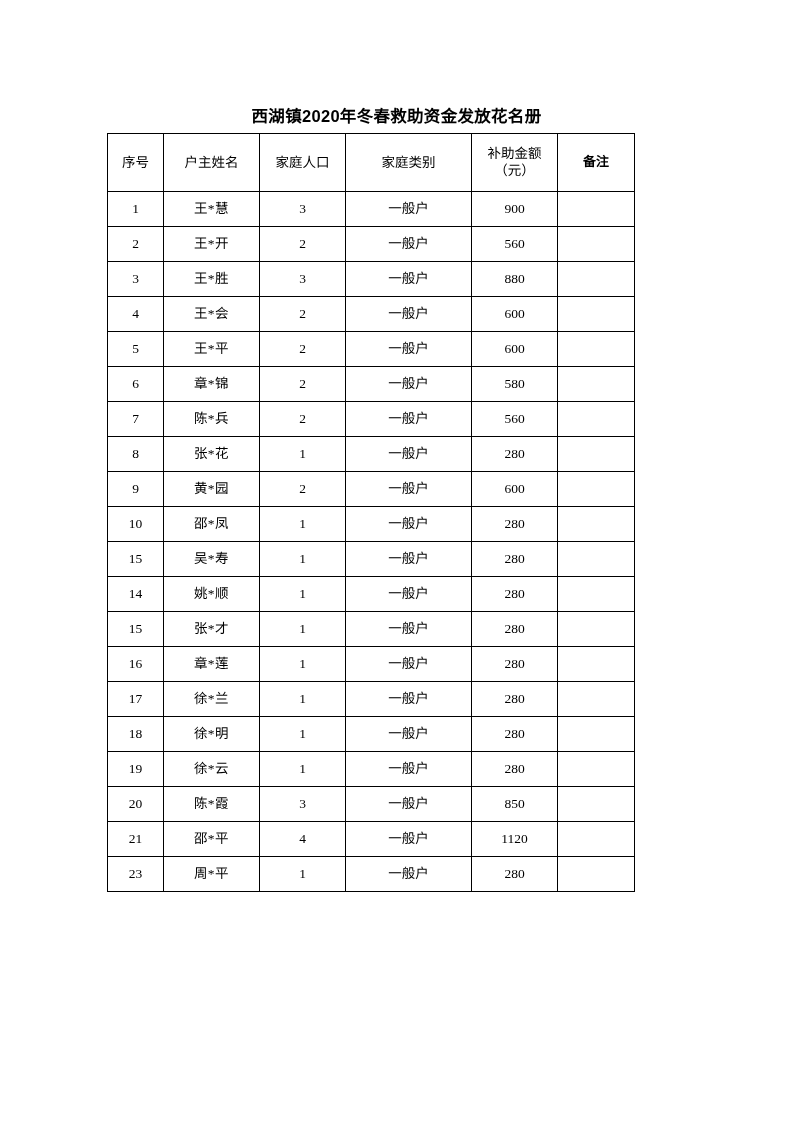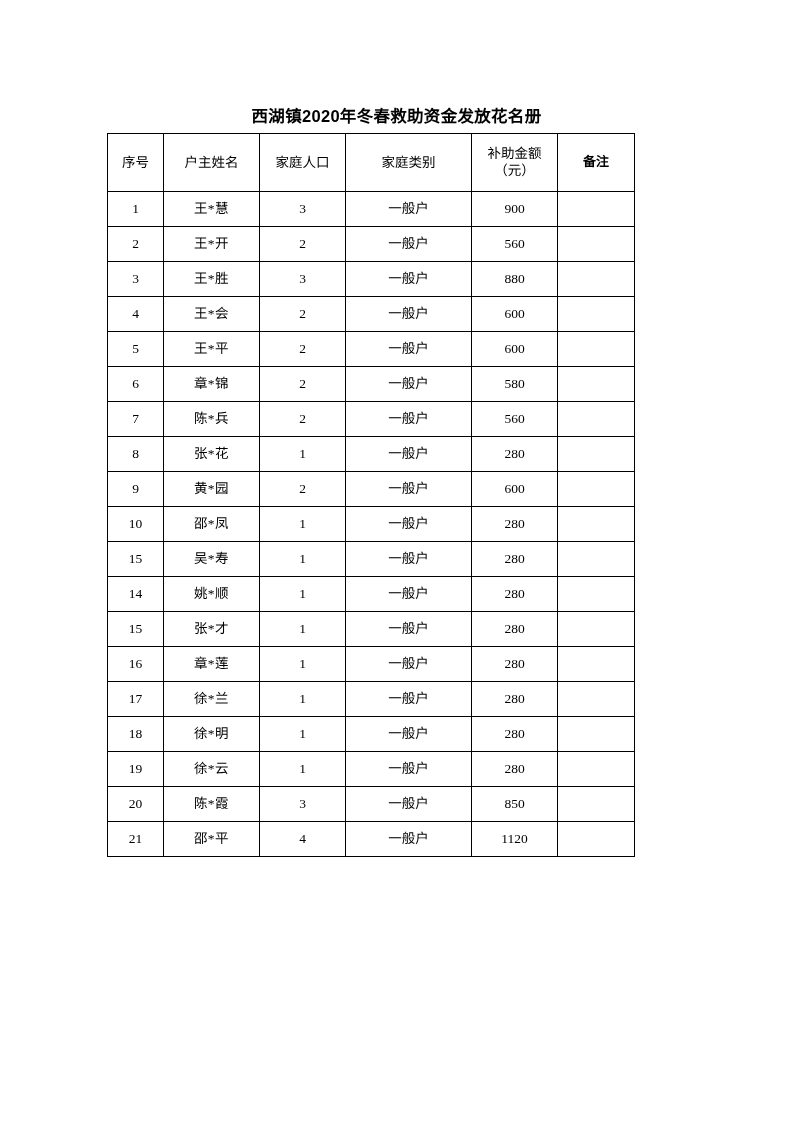--- a/index.html
+++ b/index.html
@@ -253,17 +253,25 @@
             <td></td>
           </tr>
           <tr>
             <td>21</td>
             <td class="name">邵*平</td>
             <td>4</td>
             <td>一般户</td>
             <td>1120</td>
             <td></td>
           </tr>
+          <tr>
+            <td>23</td>
+            <td class="name">周*平</td>
+            <td>1</td>
+            <td>一般户</td>
+            <td>280</td>
+            <td></td>
+          </tr>
         </tbody>
     </table>
   </div>
 
 </div>
 
 </body></html>

